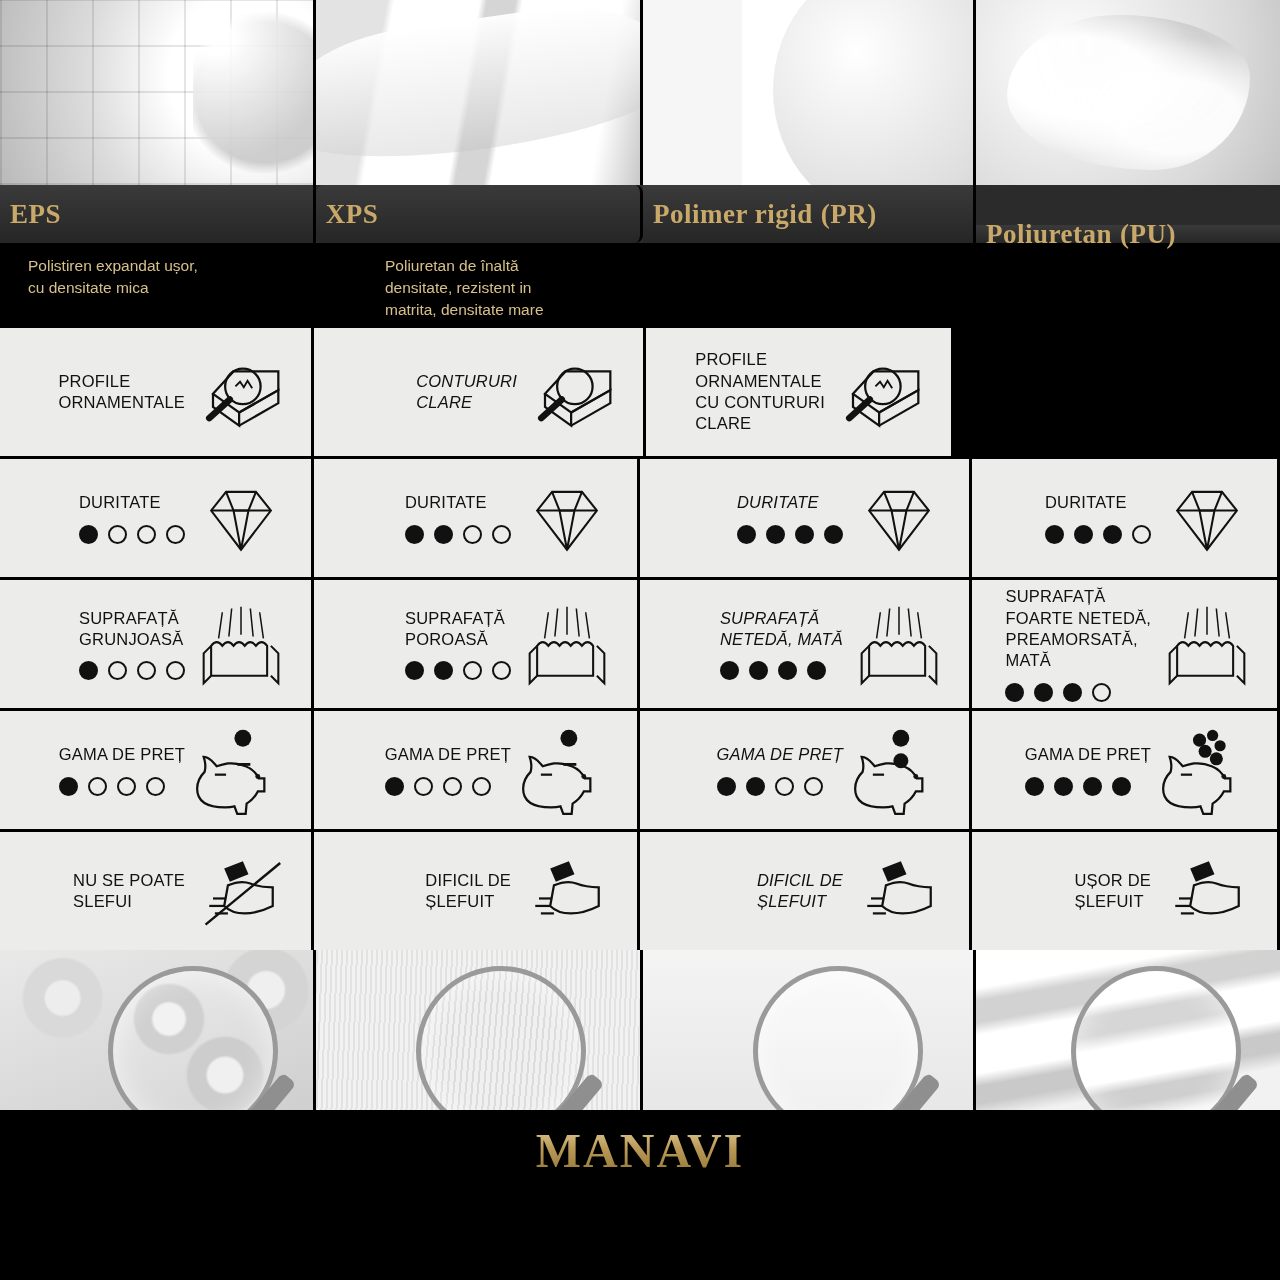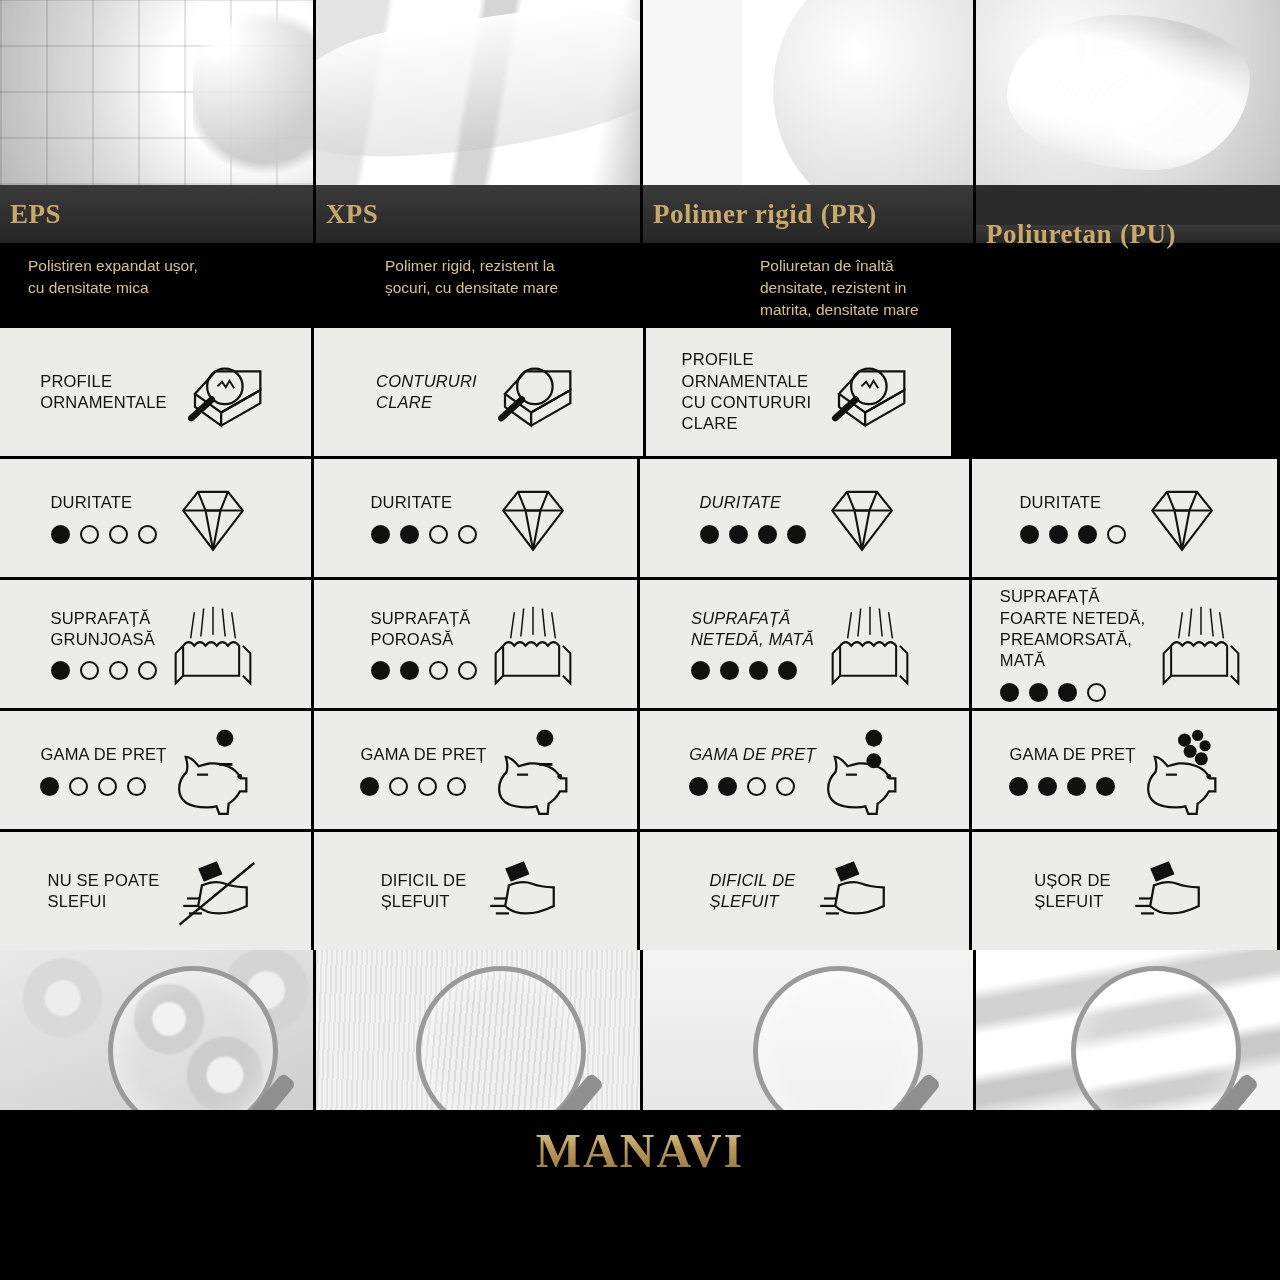--- a/index.html
+++ b/index.html
@@ -36,33 +36,33 @@
         radial-gradient(ellipse at 70% 65%,rgba(255,255,255,.9) 0 26%,rgba(255,255,255,0) 55%),
         radial-gradient(ellipse at 55% 20%,rgba(160,160,160,.35) 0 25%,rgba(0,0,0,0) 60%);
       border-radius:46% 54% 40% 60%/52% 40% 60% 48%;}
 
   
   .names{display:flex;width:1280px;height:58px;background:#2b2b2b;}
   .name{position:relative;display:flex;align-items:center;padding-left:10px;
         color:#c8a96a;font-family:"Liberation Serif",serif;font-weight:700;font-size:27px;letter-spacing:.5px;
         border-right:3px solid #000;background:linear-gradient(180deg,#3a3a3a,#262626);}
   .name:last-child{border-right:none;margin-top:40px;}
-  .n0{width:314px;}.n1{width:326px;}.n2{width:332px;}.n3{width:305px;}
+  .n0{width:314px;}.n1{width:326px;border-radius:8px;}.n2{width:332px;}.n3{width:305px;}
   .paren{margin-left:8px;color:#c8a96a;}
 
   
   .descs{display:flex;width:1280px;height:85px;background:#000;}
   .desc{color:#d8c08a;font-size:15.5px;line-height:1.42;padding:12px 18px 0 22px;border-right:3px solid #000;}
   .desc:last-child{border-right:none;}
   .d0{width:314px;padding-left:28px;}.d1{width:326px;}.d2{width:332px;}.d3{width:305px;}
 
   
   .grid{width:1280px;background:#000;}
   .row{display:flex;width:1280px;border-bottom:3px solid #000;}
-  .cell{position:relative;display:flex;align-items:center;justify-content:center;
+  .cell{position:relative;display:flex;align-items:center;justify-content:flex-end;
         background:#ececeb;border-right:3px solid #000;padding:0 14px 0 22px;box-sizing:border-box;}
   .cell:last-child{border-right:none;}
   .c0{width:314px;}.c1{width:326px;}.c2{width:332px;font-style:italic;}.c3{width:305px;}
   .r-tall{height:128px;}
   .r-std{height:118px;}
   .txt{font-size:16.5px;line-height:1.3;color:#111;letter-spacing:.2px;text-transform:uppercase;}
   .dots{display:flex;gap:10px;margin-top:11px;}
   .dot{width:19px;height:19px;border-radius:50%;border:2.2px solid #111;box-sizing:border-box;}
   .dot.on{background:#111;}
   .ico{flex:0 0 auto;width:112px;height:96px;}
@@ -118,22 +118,20 @@
     </div>
     <div class="name n3">
       <span>Poliuretan</span>
       <span class="paren">(<span>PU</span>)</span>
     </div>
   </div>
 
   <div class="descs">
     <div class="desc d0" style="white-space:pre-line">Polistiren expandat ușor,
 cu densitate mica</div>
-    <div class="desc d2" style="white-space:pre-line">Polimer rigid, rezistent la
-șocuri, cu densitate mare</div>
     <div class="desc d3" style="white-space:pre-line">Poliuretan de înaltă
 densitate, rezistent in
 matrita, densitate mare</div>
   </div>
 
   <div class="grid">
 
     <div class="row r-tall">
       <div class="cell c0">
         <div class="txt" style="white-space:pre-line">PROFILE

